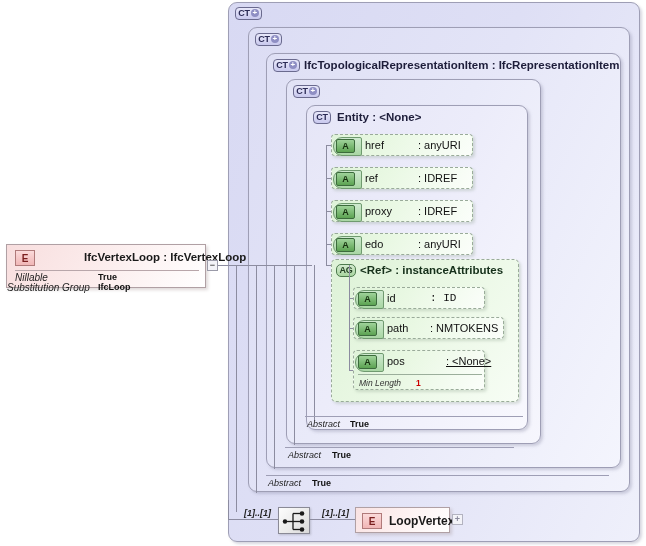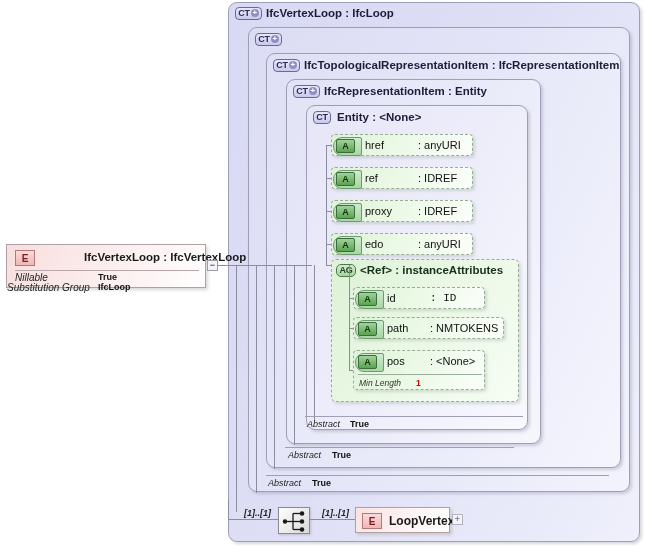--- a/index.html
+++ b/index.html
@@ -228,35 +228,33 @@
   }
 </style>
 </head>
 <body>
 
 <div class="canvas">
 
   <div class="abs ctbox lvl1" style="left:228px; top:2px; width:412px; height:540px;">
   </div>
   <div class="badge" style="left:235px; top:7px; width:27px;">CT<span class="plus">+</span></div>
-  <div class="ct-title" style="left:266px; top:7px;">IfcVertexLoop : IfcLoop</div>
 
   <div class="abs ctbox lvl2" style="left:248px; top:27px; width:382px; height:465px;">
   </div>
   <div class="badge" style="left:255px; top:33px; width:27px;">CT<span class="plus">+</span></div>
 
   <div class="abs ctbox lvl3" style="left:266px; top:53px; width:355px; height:415px;">
   </div>
   <div class="badge" style="left:273px; top:59px; width:27px;">CT<span class="plus">+</span></div>
   <div class="ct-title" style="left:304px; top:59px;text-align:right;">IfcTopologicalRepresentationItem : IfcRepresentationItem</div>
 
   <div class="abs ctbox lvl4" style="left:286px; top:79px; width:255px; height:365px;">
   </div>
   <div class="badge" style="left:293px; top:85px; width:27px;">CT<span class="plus">+</span></div>
-  <div class="ct-title" style="left:324px; top:85px;">IfcRepresentationItem : Entity</div>
 
   <div class="abs ctbox lvl5" style="left:306px; top:105px; width:222px; height:325px;">
   </div>
   <div class="badge" style="left:313px; top:111px; width:18px;">CT</div>
   <div class="ct-title" style="left:337px; top:111px;">Entity     : &lt;None&gt;</div>
 
   <div class="ln h" style="left:218px; top:265px; width:94px;"></div>
 
   <div class="ln v" style="left:236px; top:265px; width:1px; height:247px;"></div>
   <div class="ln v" style="left:256px; top:265px; width:1px; height:228px;"></div>
@@ -321,21 +319,21 @@
     <span class="cap"></span>
     <span class="aicon">A</span>
     <span class="nm">path</span>
     <span class="ty" style="left:76px;">: NMTOKENS</span>
   </div>
 
   <div class="attr" style="left:353px; top:350px; width:132px; height:40px;">
     <span class="cap"></span>
     <span class="aicon">A</span>
     <span class="nm">pos</span>
-    <span class="ty" style="left:76px;">: &lt;None&gt;</span>
+    <span class="ty" style="left:92px;text-decoration:underline;">: &lt;None&gt;</span>
     <span class="facet-sep" style="left:4px; top:23px; width:124px;"></span>
     <span class="facet-label" style="left:5px; top:27px;">Min Length</span>
     <span class="facet-val" style="left:62px; top:27px;">1</span>
   </div>
 
   <div class="abs-sep" style="left:305px; top:416px; width:218px;"></div>
   <div class="abs-label" style="left:307px; top:419px;">Abstract</div>
   <div class="abs-val" style="left:350px; top:419px;">True</div>
 
   <div class="abs-sep" style="left:285px; top:447px; width:229px;"></div>

